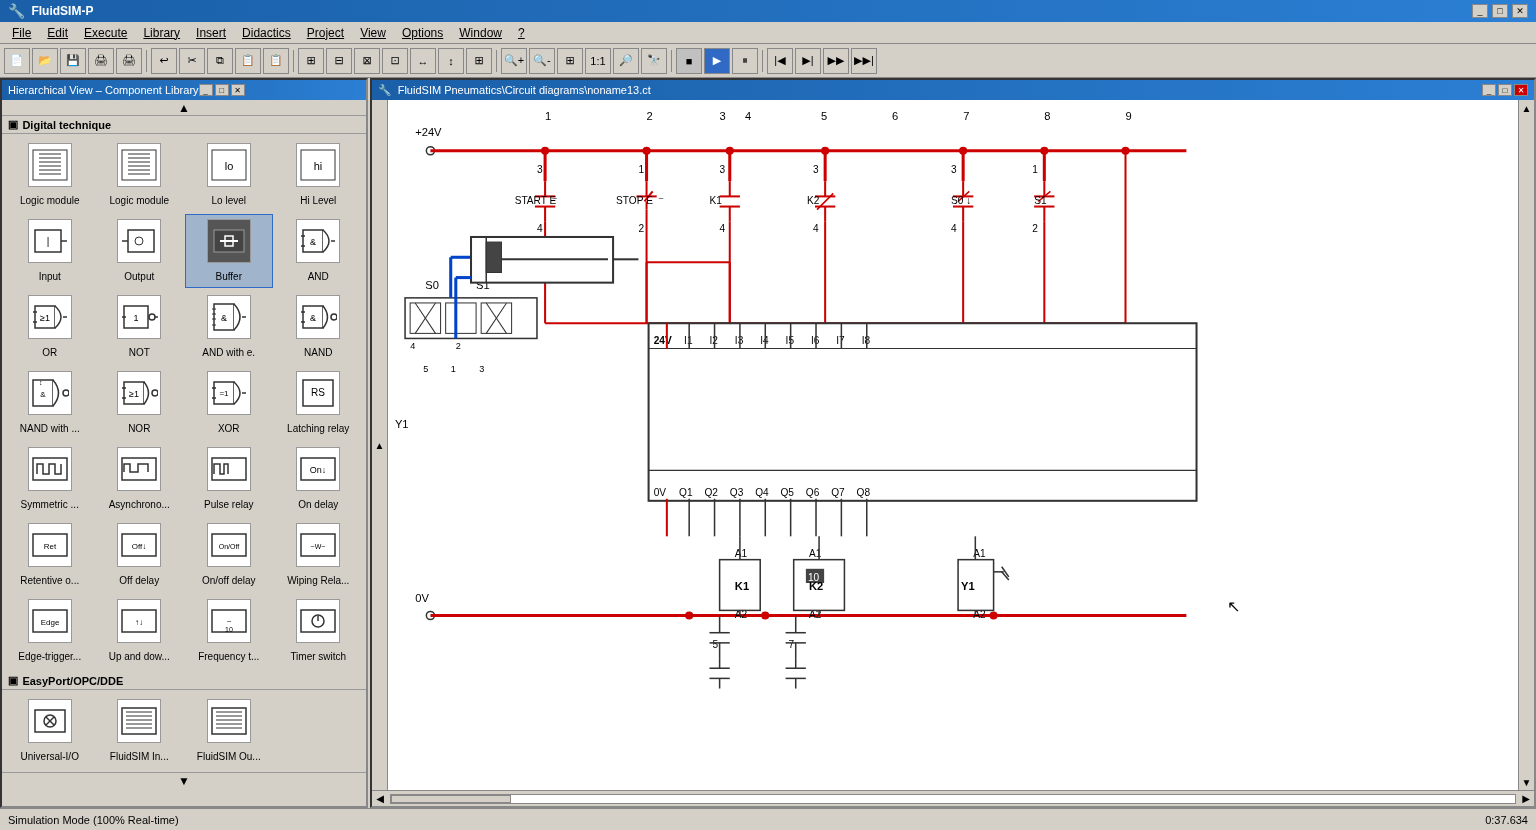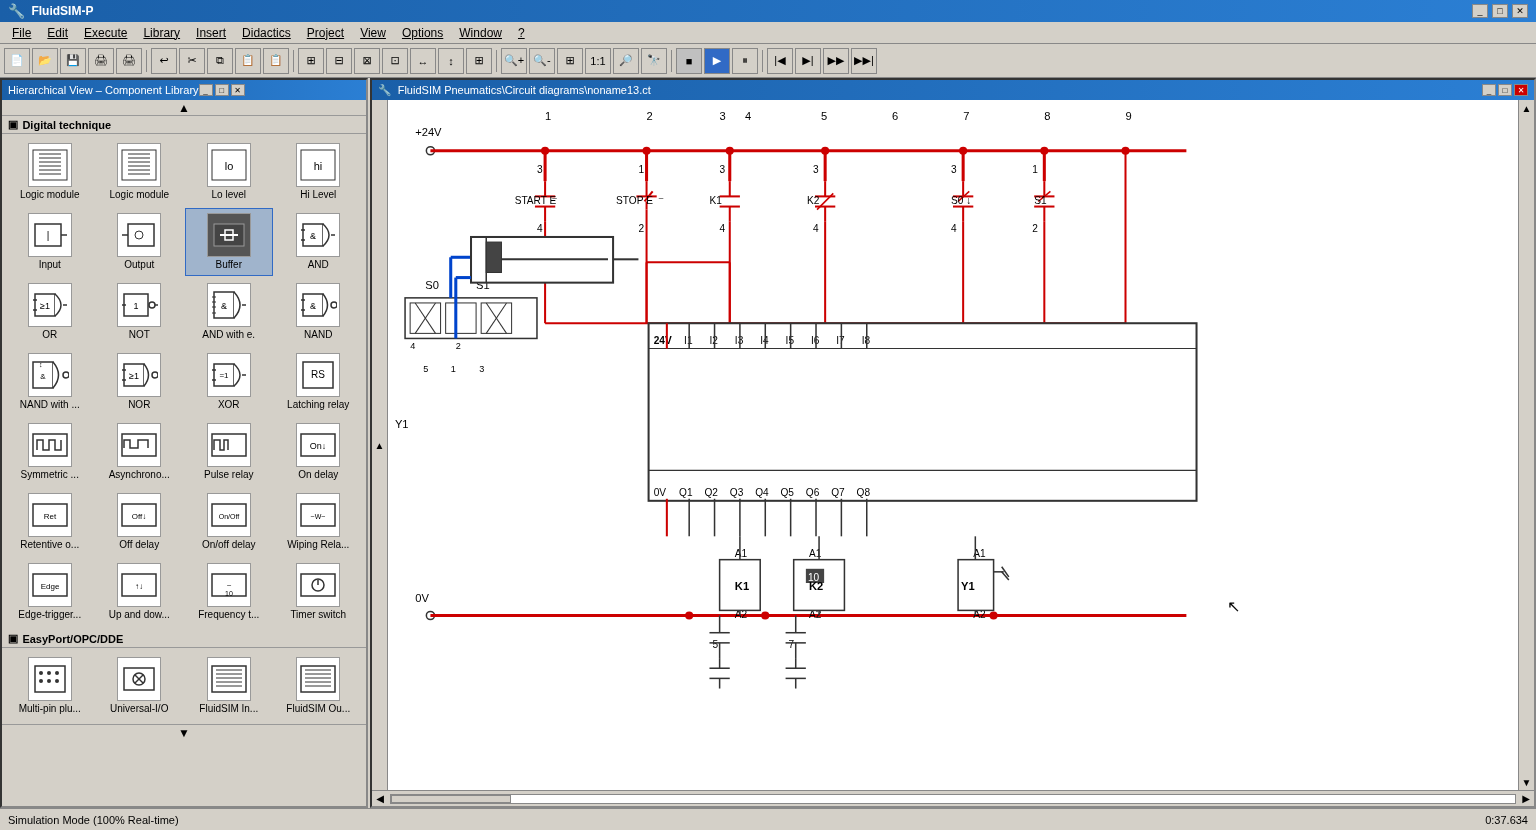--- a/index.html
+++ b/index.html
@@ -109,21 +109,21 @@
       font-size: 10px;
       text-align: center;
     }
     .comp-item.selected { background: #a0b4cc; border: 1px solid #316ac5; }
 
     .comp-icon {
       width: 44px; height: 44px;
       background: white;
       border: 1px solid #999;
       display: flex; align-items: center; justify-content: center;
-      margin-bottom: 2px;
+      margin-bottom: 8px;
       font-size: 10px;
     }
 
     .comp-label { font-size: 10px; line-height: 1.2; }
 
     
     .right-panel {
       flex: 1;
       background: #d4d0c8;
       display: flex;
@@ -599,34 +599,20 @@
             <span class="comp-label">Timer switch</span>
           </div>
         </div>
 
         <div class="section-header">
           <span>▣</span>
           <span>EasyPort/OPC/DDE</span>
         </div>
 
         <div class="component-grid">
-          <div class="comp-item">
-            <div class="comp-icon">
-              <svg width="38" height="38" viewBox="0 0 38 38">
-                  <rect x="4" y="6" width="30" height="26" fill="white" stroke="#333" stroke-width="1.5"></rect>
-                  <circle cx="10" cy="13" r="2" fill="#333"></circle>
-                  <circle cx="18" cy="13" r="2" fill="#333"></circle>
-                  <circle cx="26" cy="13" r="2" fill="#333"></circle>
-                  <circle cx="10" cy="21" r="2" fill="#333"></circle>
-                  <circle cx="18" cy="21" r="2" fill="#333"></circle>
-                  <circle cx="26" cy="21" r="2" fill="#333"></circle>
-                </svg>
-            </div>
-            <span class="comp-label">Multi-pin plu...</span>
-          </div>
 
           <div class="comp-item">
             <div class="comp-icon">
               <svg width="38" height="38" viewBox="0 0 38 38">
                   <rect x="4" y="8" width="30" height="22" fill="white" stroke="#333" stroke-width="1.5"></rect>
                   <circle cx="19" cy="19" r="6" fill="none" stroke="#333" stroke-width="1.5"></circle>
                   <line x1="15" y1="15" x2="23" y2="23" stroke="#333" stroke-width="1.5"></line>
                   <line x1="23" y1="15" x2="15" y2="23" stroke="#333" stroke-width="1.5"></line>
                 </svg>
             </div>

